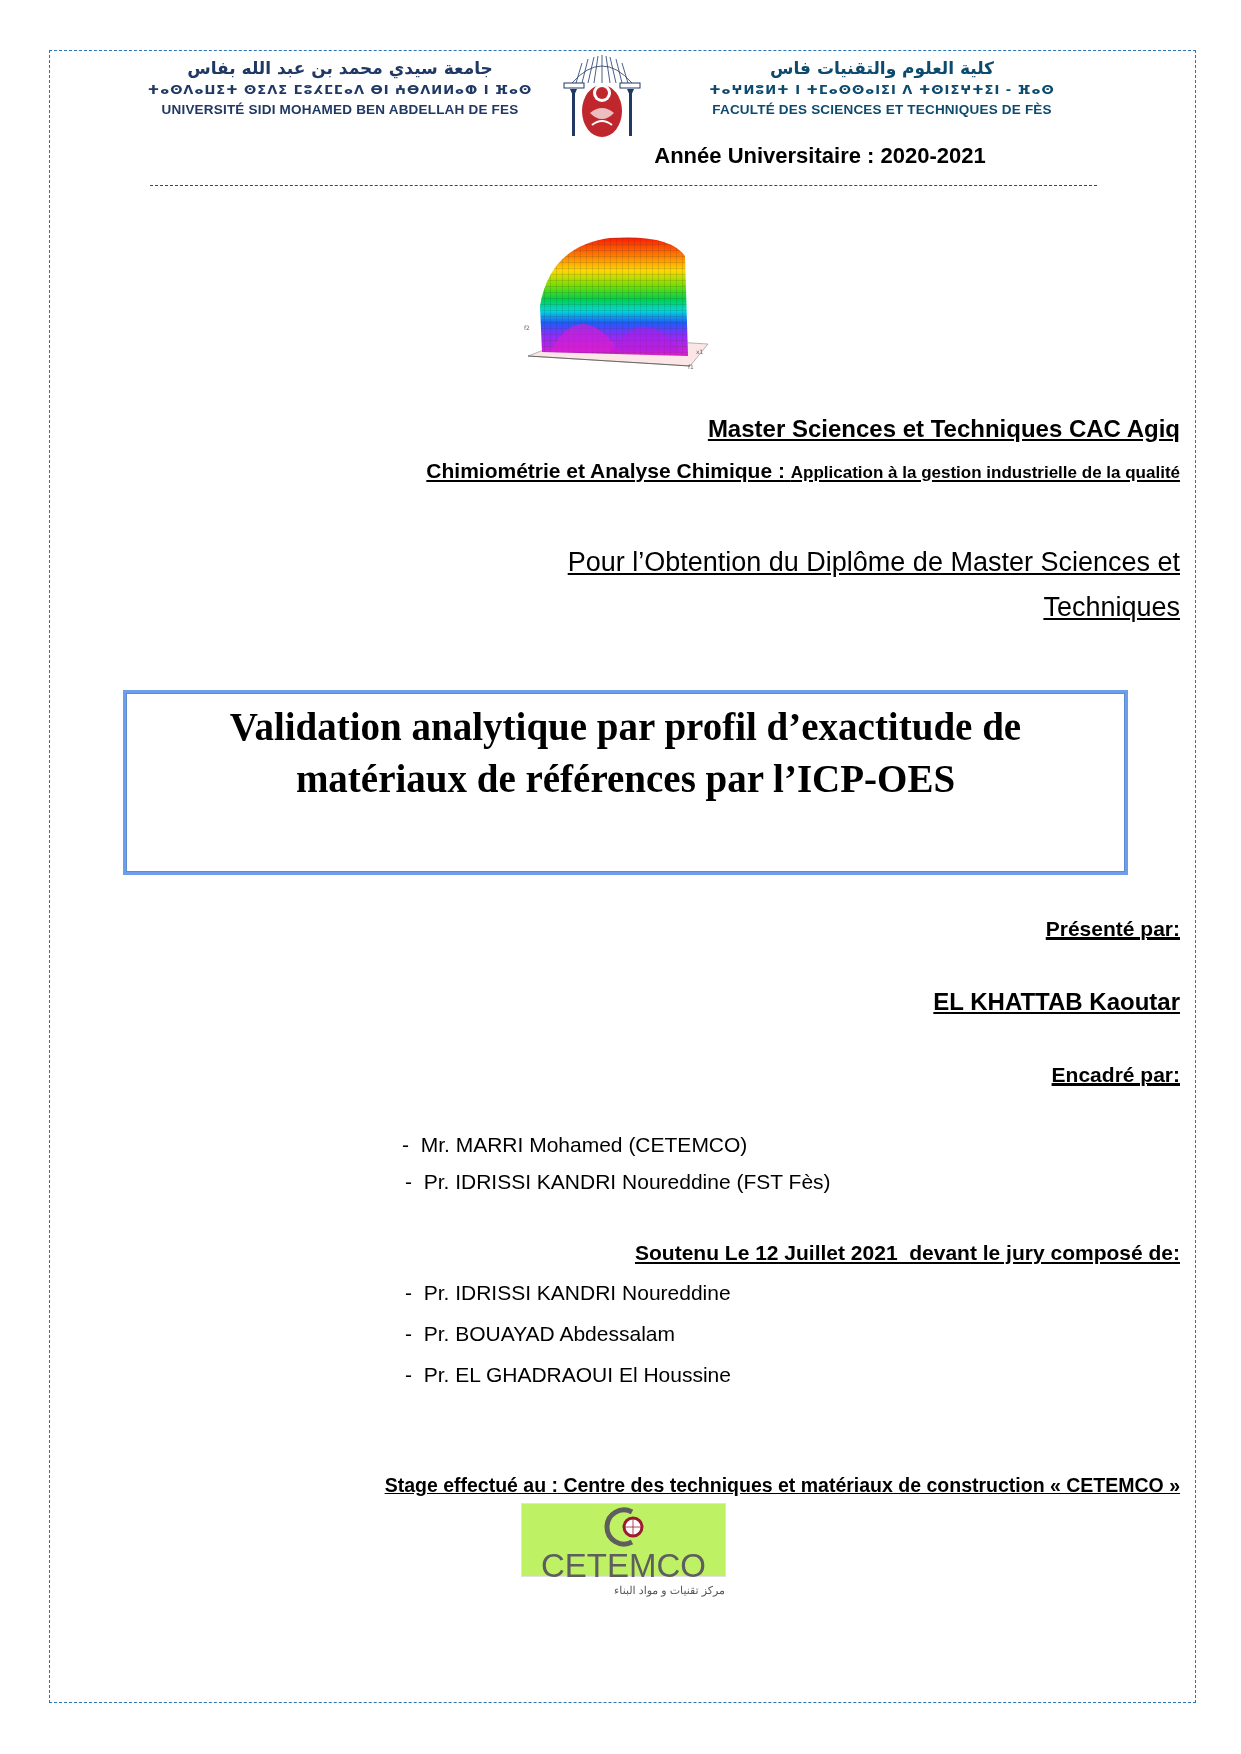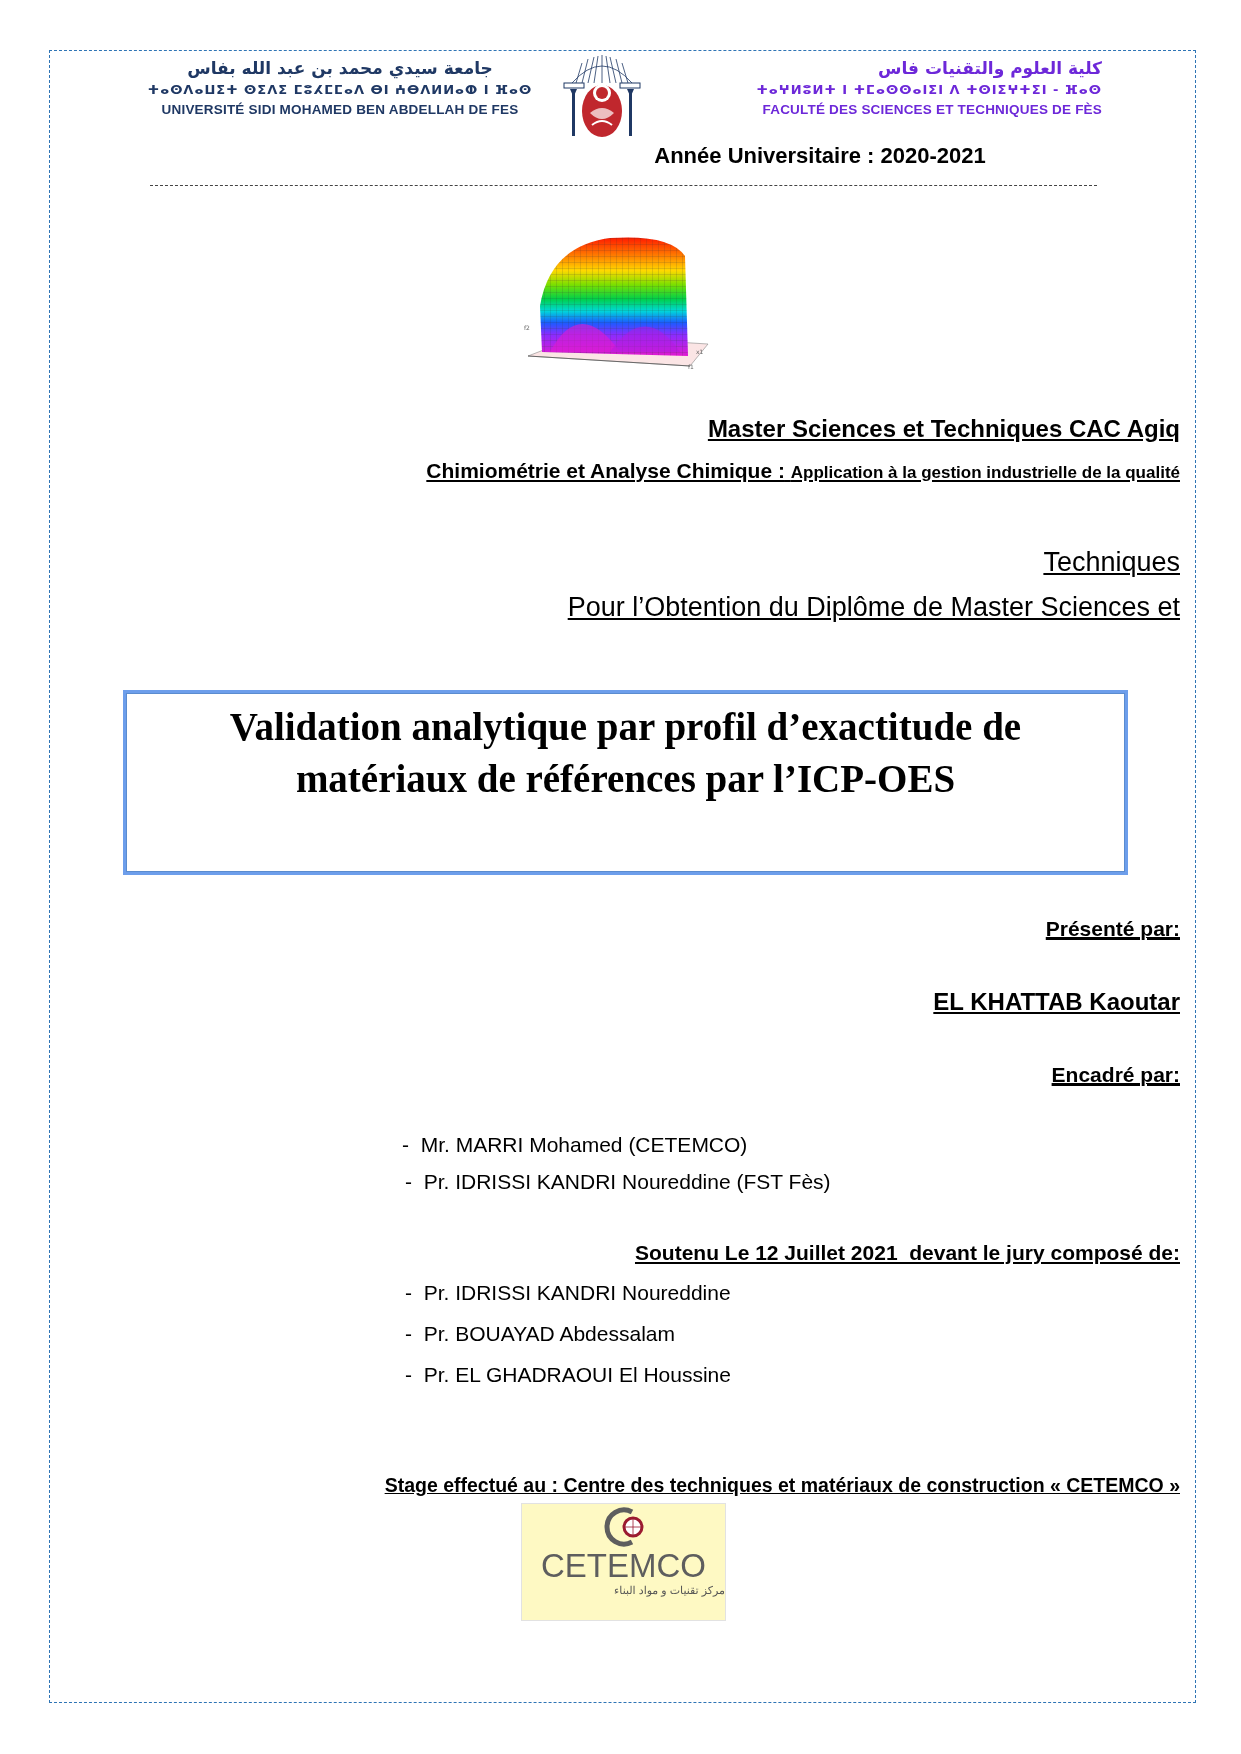--- a/index.html
+++ b/index.html
@@ -5,21 +5,21 @@
   html, body { margin:0; padding:0; background:#ffffff; }
   body { width:1241px; height:1754px; position:relative; overflow:hidden;
          font-family:"Liberation Sans", "DejaVu Sans", sans-serif; color:#000; }
   .page-border { position:absolute; left:49px; top:50px; width:1147px; height:1653px;
                  border:1.5px dashed #2e74b5; box-sizing:border-box; }
   .abs { position:absolute; }
   .center-text { text-align:right;text-decoration:underline; }
 
   
   .uni-block { left:140px; top:56px; width:400px; text-align:center; color:#1f3864; }
-  .fst-block { left:662px; top:56px; width:440px; text-align:right; color:#6d28d9; }
+  .fst-block { left:662px; top:56px; width:440px; text-align:center; color:#0c4a6e; }
   .ar { font-family:"DejaVu Sans", sans-serif; font-weight:bold; font-size:17px; direction:rtl; line-height:24px; }
   .tif { font-family:"DejaVu Sans", sans-serif; font-size:13px; letter-spacing:1px; line-height:20px; font-weight:bold; }
   .lat { font-family:"Liberation Sans", sans-serif; font-size:13.5px; font-weight:bold; line-height:20px; letter-spacing:0.2px; }
   .emblem { left:560px; top:53px; width:84px; height:86px; }
 
   .annee { left:600px; top:143px; width:440px; text-align:center; font-weight:bold; font-size:22px; }
   .sep { left:150px; top:185px; width:947px; height:0; border-top:1.5px dashed #444; }
 
   .plot { left:520px; top:226px; width:198px; height:144px; }
 
@@ -41,21 +41,21 @@
 
   .list-line { font-weight:normal; font-size:21px; white-space:pre; }
   .enc1 { left:402px; top:1133px; }
   .enc2 { left:405px; top:1170px; }
   .soutenu { left:60px; top:1241px; width:1120px; font-weight:bold; font-size:21px; white-space:pre; }
   .jury1 { left:405px; top:1281px; }
   .jury2 { left:405px; top:1322px; }
   .jury3 { left:405px; top:1363px; }
 
   .stage { left:60px; top:1474px; width:1120px; font-weight:bold; font-size:19.5px; }
-  .cetemco-logo { left:521px; top:1503px; width:205px; height:118px; border:1px solid #e2e2e2; box-sizing:border-box; background:#fef9c3; }
+  .cetemco-logo { left:521px; top:1503px; width:205px; height:74px; border:1px solid #e2e2e2; box-sizing:border-box; background:#bef264; }
   .cetemco-word { position:absolute; left:0; top:43px; width:100%; text-align:center; font-size:33px; color:#5e5e5e; letter-spacing:0px; font-family:"Liberation Sans", sans-serif; }
   .cetemco-ar { position:absolute; left:0; top:80px; width:100%; text-align:right; font-size:11px; color:#555; direction:rtl; font-family:Liberation Sans, sans-serif; }
 </style>
 </head>
 <body>
 
 <div class="page-border"></div>
 
 <div class="abs uni-block">
   <div class="ar">جامعة سيدي محمد بن عبد الله بفاس</div>
@@ -130,22 +130,22 @@
   </svg>
 </div>
 
 <div class="abs master center-text">Master Sciences et Techniques CAC Agiq</div>
 <div class="abs chimio center-text">
   <span>Chimiométrie et Analyse Chimique :</span>
   <span class="small">Application à la gestion industrielle de la qualité</span>
 </div>
 
 <div class="abs memoire center-text">
+  <div>Pour l’Obtention du Diplôme de Master Sciences et</div>
   <div>Techniques</div>
-  <div>Pour l’Obtention du Diplôme de Master Sciences et</div>
 </div>
 
 <div class="abs title-box">
   <div class="title-text">
     <div>Validation analytique par profil d’exactitude de</div>
     <div>matériaux de références par l’ICP-OES</div>
   </div>
 </div>
 
 <div class="abs presente center-text">

